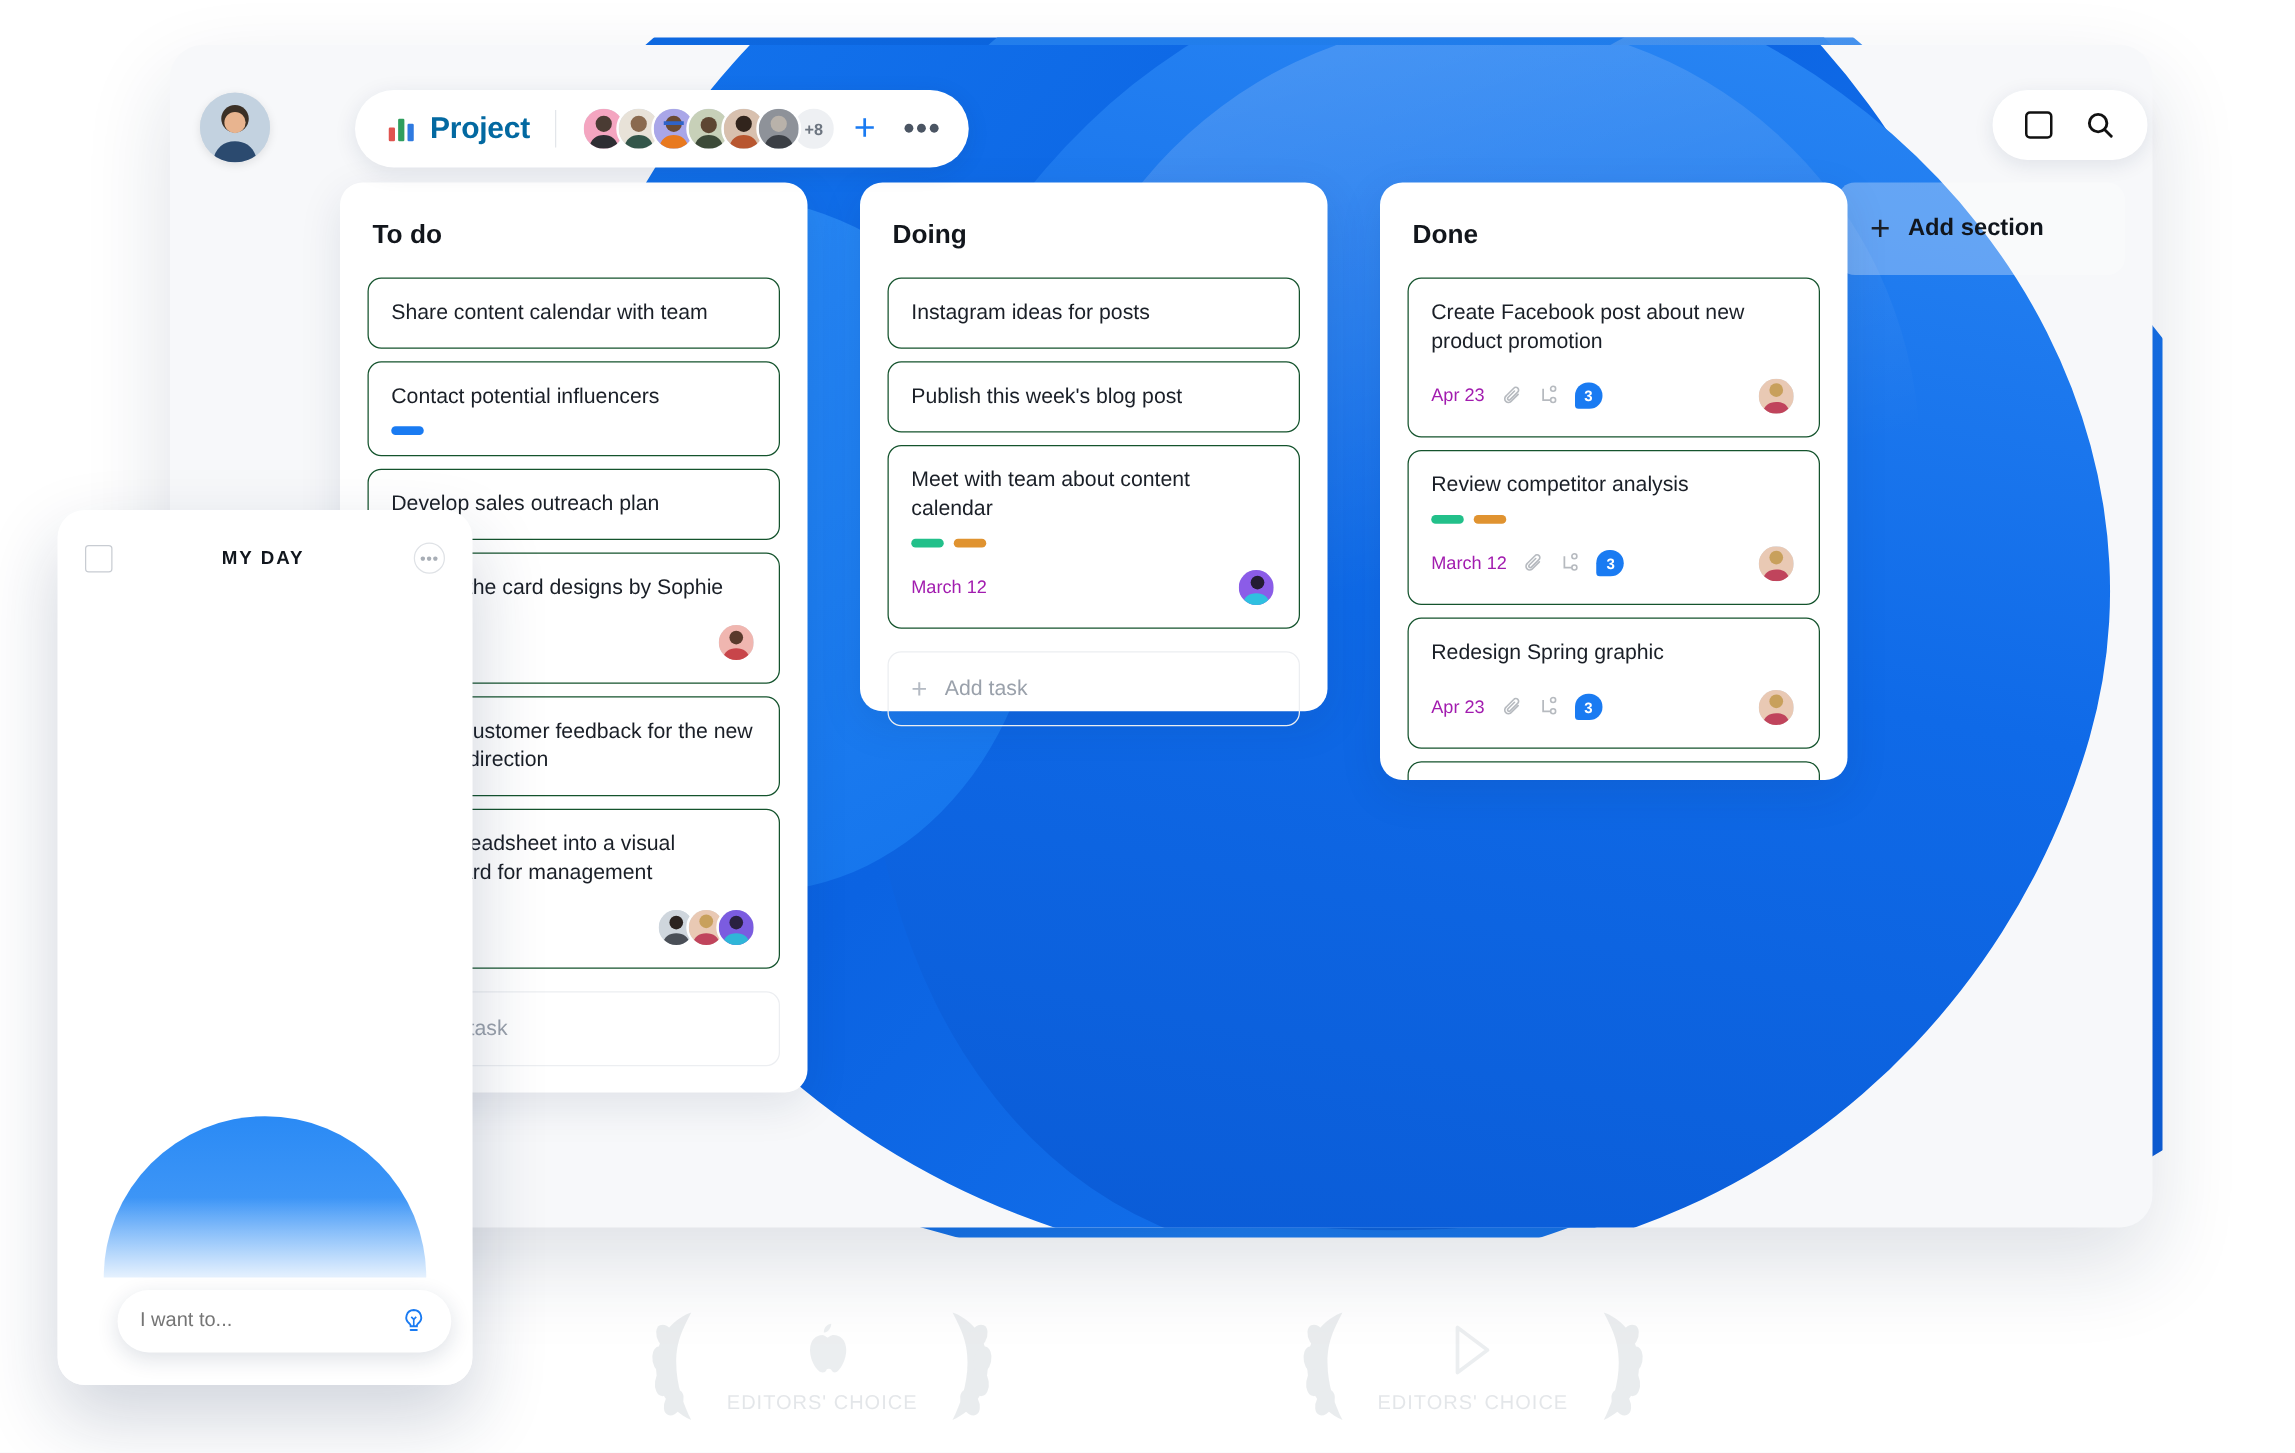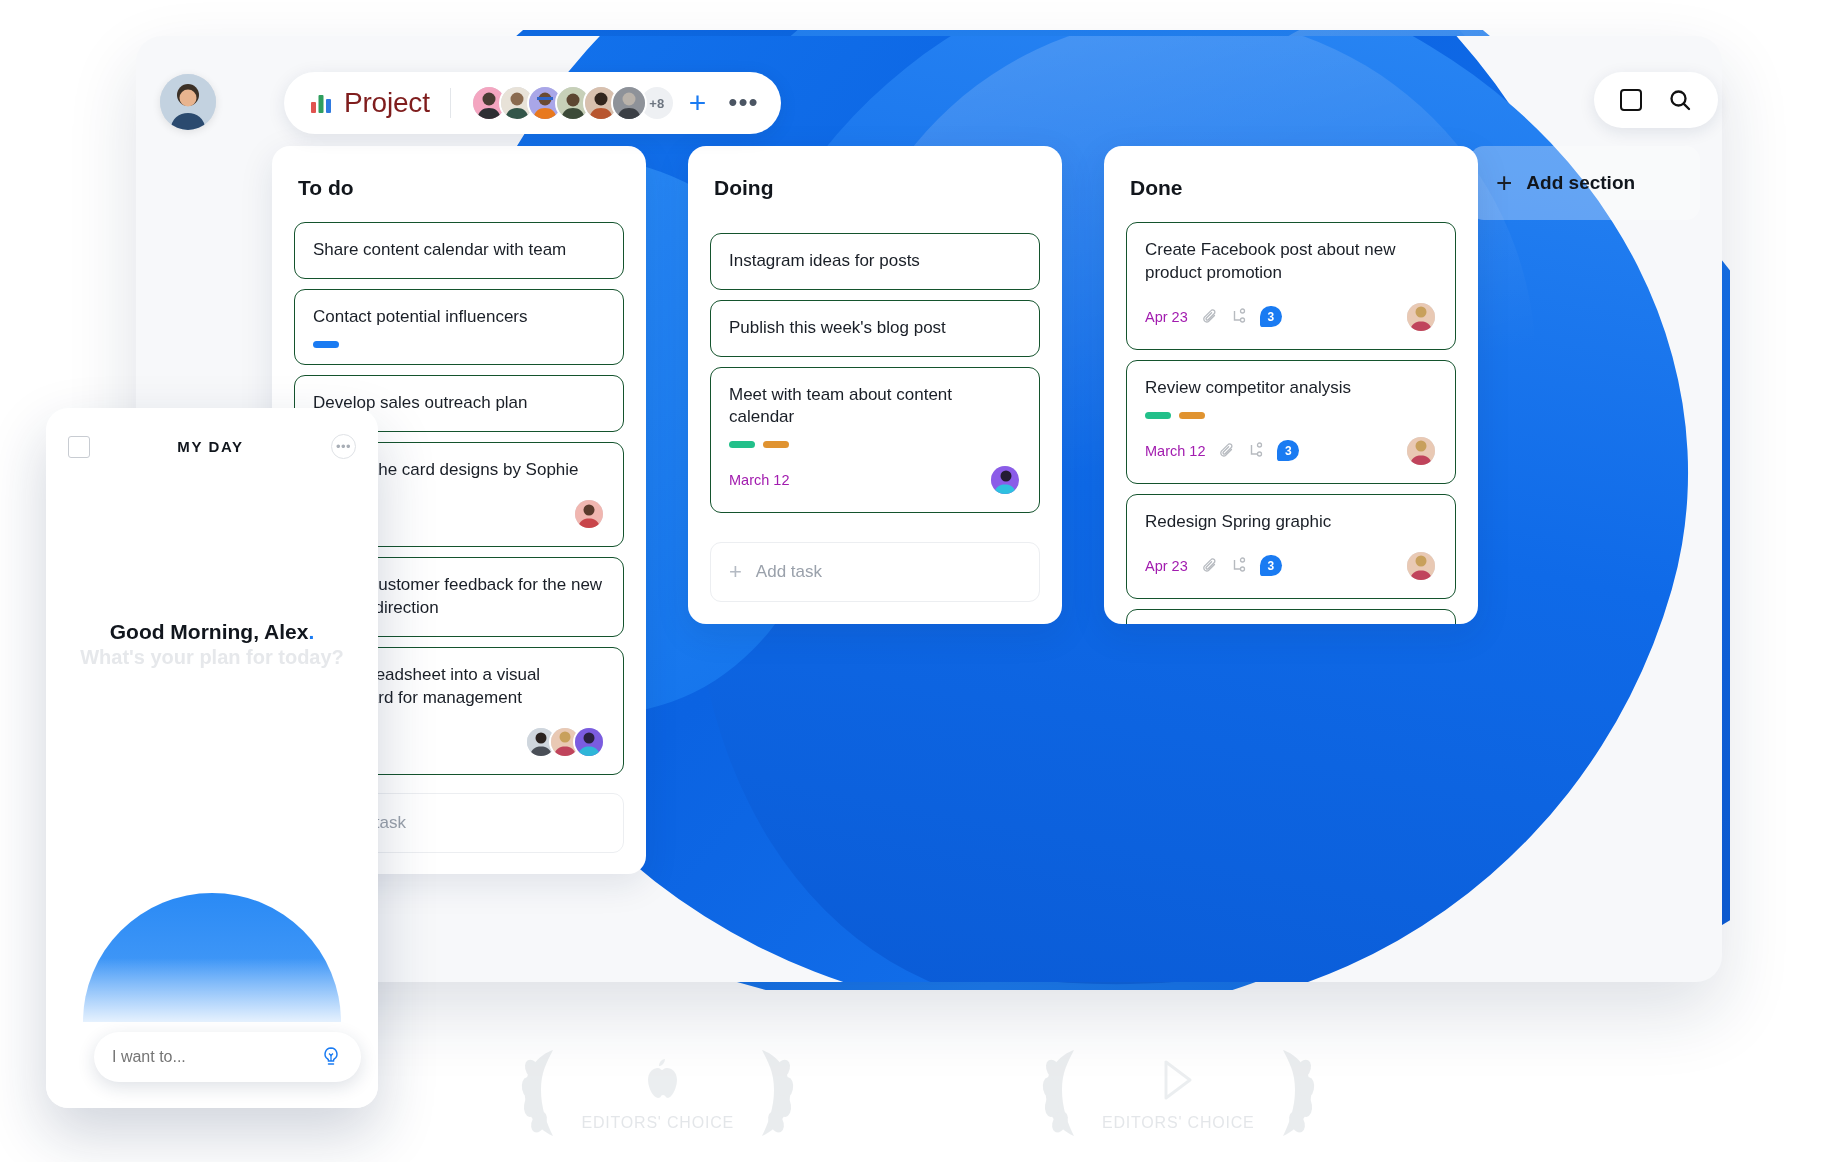--- a/index.html
+++ b/index.html
@@ -104,21 +104,21 @@
   }
   .projbar {
     position: absolute; left: 284px; top: 72px;
     height: 62px; z-index: 40;
     background: #fff; border-radius: 31px;
     display: flex; align-items: center;
     padding: 0 22px 0 26px;
     box-shadow: 0 4px 18px rgba(20,40,80,.10);
   }
   .proj-icon { width: 22px; height: 22px; margin-right: 12px; flex: 0 0 auto; }
-  .proj-title { font-size: 28px; font-weight: 400; color: #7f1d1d; letter-spacing: -.2px; }
+  .proj-title { font-size: 24px; font-weight: 700; color: #0369a1; letter-spacing: -.2px; }
   .projbar-sep { width: 1px; height: 30px; background: #e3e6ea; margin: 0 20px; }
   .avstack { display: flex; align-items: center; }
   .avstack .av {
     width: 36px; height: 36px; border-radius: 50%;
     margin-left: -8px; border: 2px solid #fff; overflow: hidden;
     background: #d6dee8; position: relative;
   }
   .avstack .av:first-child { margin-left: 0; }
   .av-more {
     width: 36px; height: 36px; border-radius: 50%;
@@ -184,21 +184,21 @@
   .avrow .card-av { margin-left: -8px; }
   .addtask {
     margin-top: 18px;
     border: 1px solid #eceef1; border-radius: 11px;
     padding: 18px 18px;
     display: flex; align-items: center; gap: 14px;
     color: #9aa1ab; font-size: 17px;
   }
   .addtask .pl { font-size: 22px; line-height: 1; color: #b4bac3; font-weight: 300; }
   .col-todo { height: 728px; overflow: hidden; }
-  .col-doing { height: 478px; justify-content: space-between; }
+  .col-doing { height: 423px; }
   .col-done  { height: 478px; overflow: hidden; }
 
   .add-section {
     position: absolute; left: 1470px; top: 146px; z-index: 30;
     width: 230px; height: 74px;
     background: rgba(255,255,255,.30);
     border-radius: 14px;
     display: flex; align-items: center; gap: 14px;
     padding-left: 26px;
     color: #11161d; font-size: 19px; font-weight: 600;
@@ -572,24 +572,20 @@
     </div>
 
   </div>
 
   <div class="phone">
     <div class="phone-top">
       <span class="ph-check"></span>
       <span class="ph-title">MY DAY</span>
       <span class="ph-dots">•••</span>
     </div>
-    <div class="greet">
-      <div class="greet-1"><span>Good Morning, Alex</span><span class="greet-dot">.</span></div>
-      <div class="greet-2">What's your plan for today?</div>
-    </div>
     <div class="sun"></div>
     <div class="sun-glow"></div>
     <div class="phone-bottom">
       <svg width="26" height="26" viewBox="0 0 26 26">
         <path d="M4 11.5 13 4.5l9 7V21a1 1 0 0 1-1 1h-5v-6h-6v6H5a1 1 0 0 1-1-1z" fill="none" stroke="#1a7bf2" stroke-width="1.7" stroke-linejoin="round"></path>
       </svg>
       <div class="inputbar">
         <input type="text" placeholder="I want to..." style="">
         <svg width="24" height="24" viewBox="0 0 24 24">
           <path d="M12 3a6 6 0 0 0-3.4 10.9c.6.5.9 1.1.9 1.8v.3h5v-.3c0-.7.3-1.3.9-1.8A6 6 0 0 0 12 3z" fill="none" stroke="#1a7bf2" stroke-width="1.5"></path>

